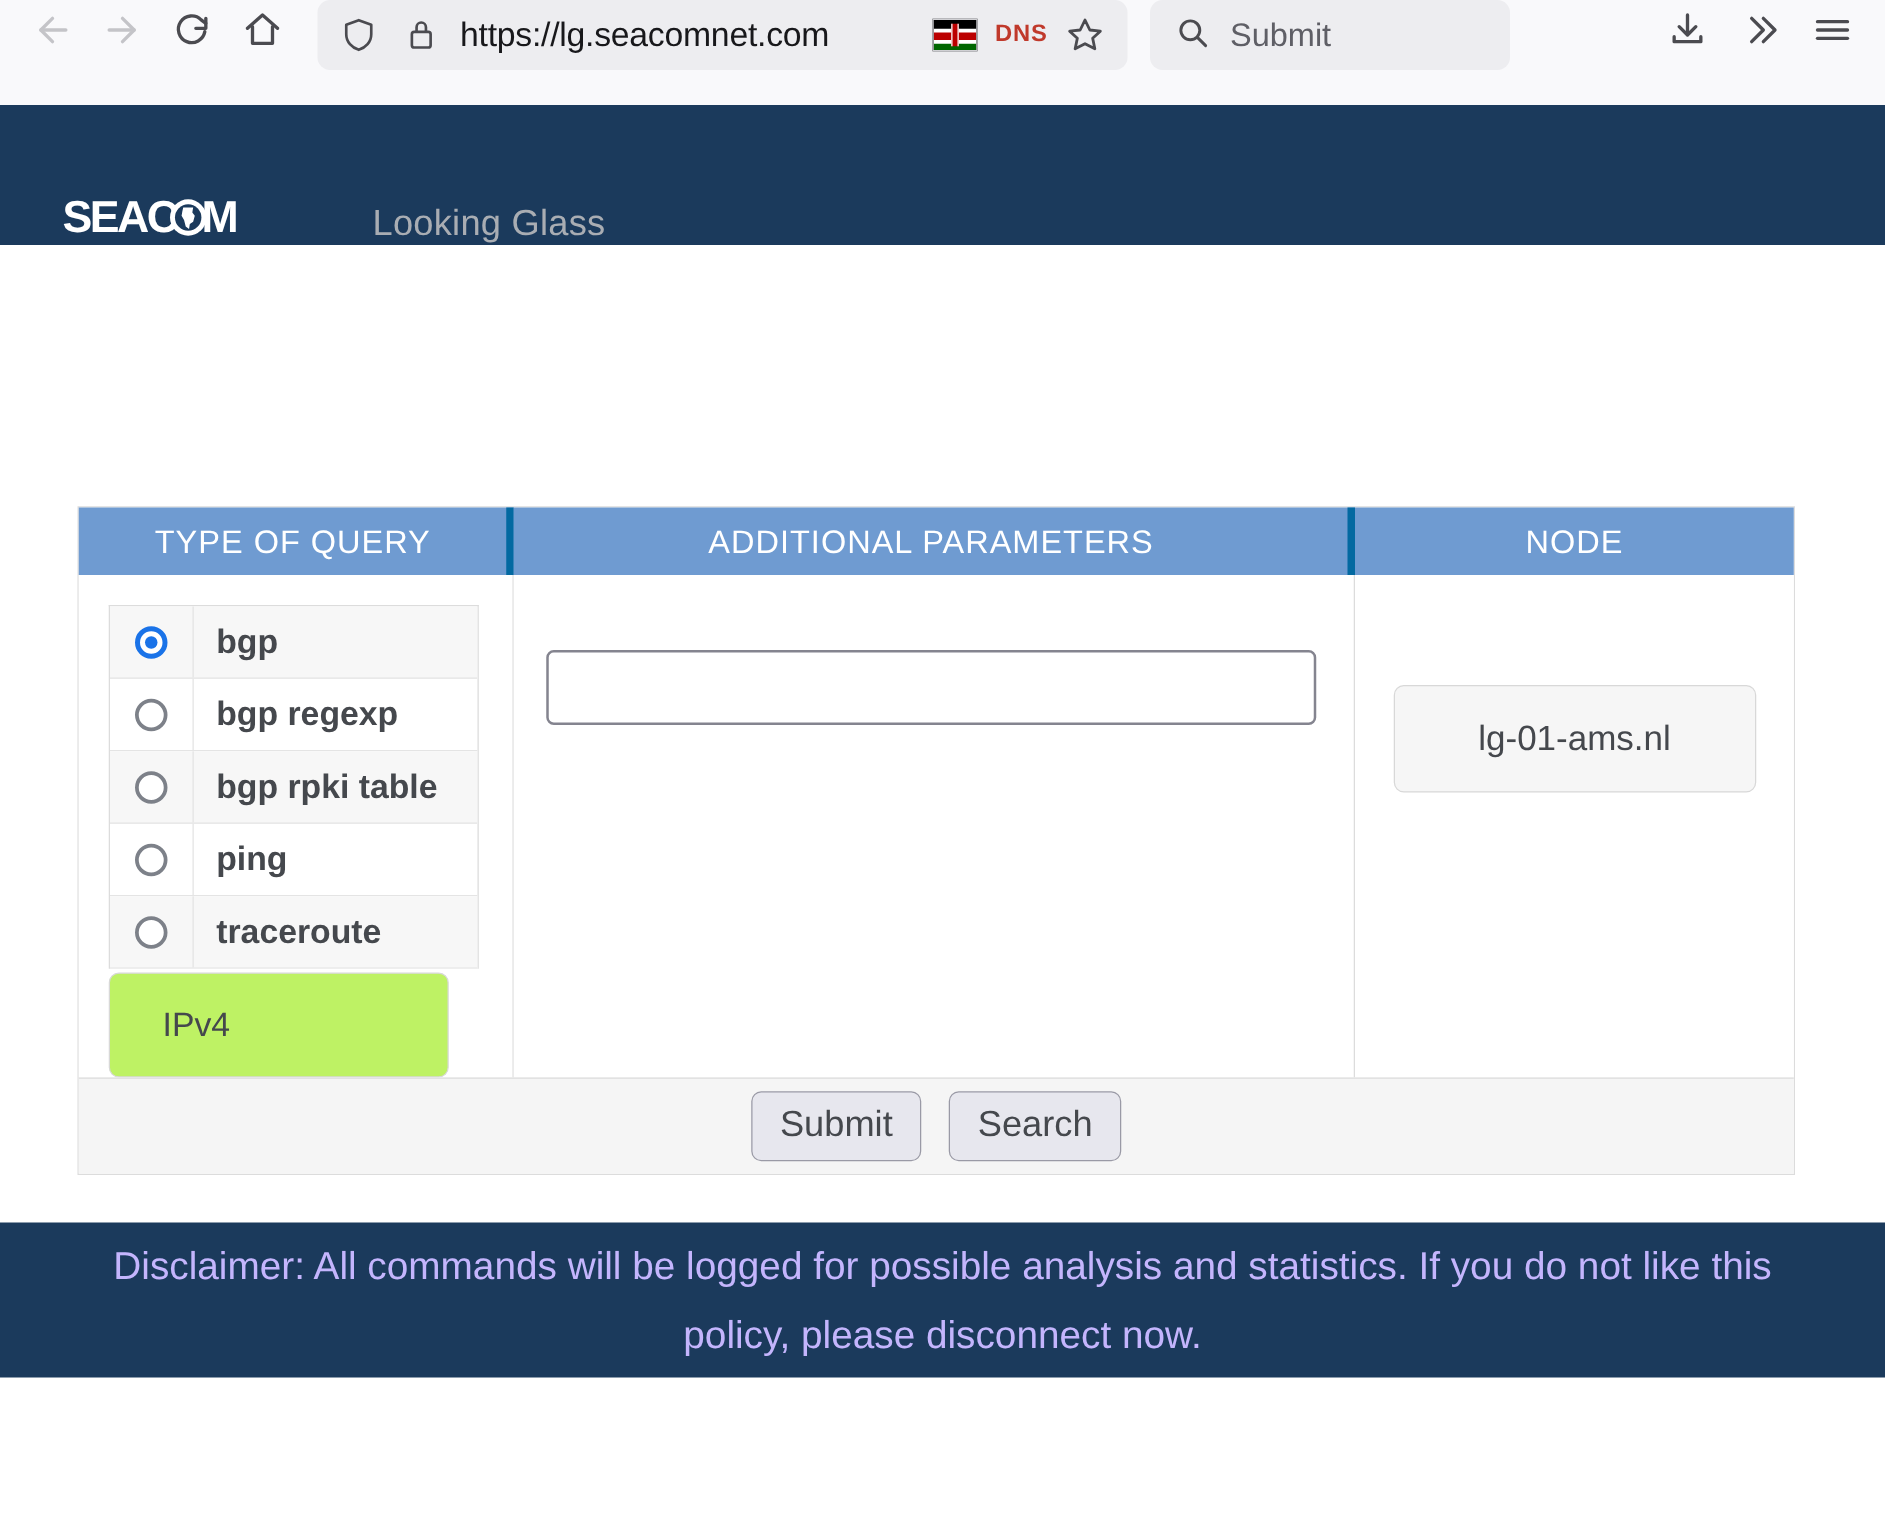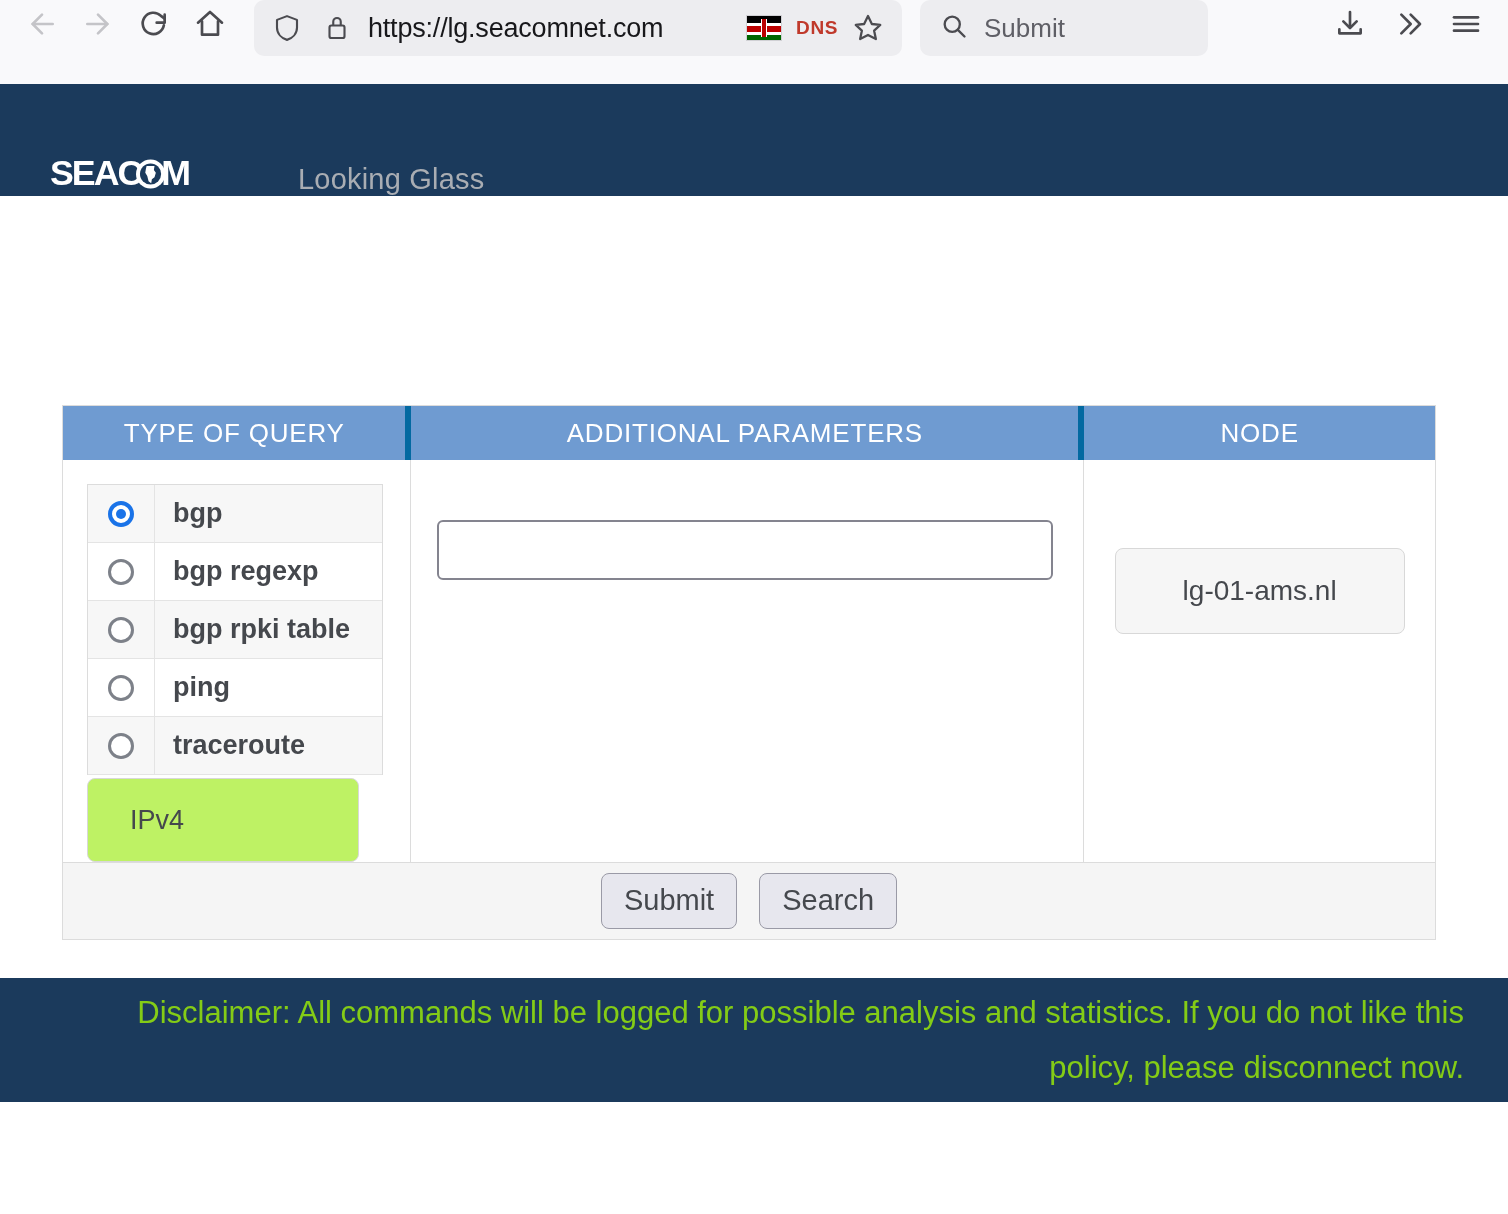--- a/index.html
+++ b/index.html
@@ -291,25 +291,25 @@
     cursor: pointer;
     line-height: 1.15;
   }
 
   
   .disclaimer {
     position: absolute;
     left: 0; right: 0; bottom: 0;
     height: 124px;
     background: #1b3a5c;
-    color: #84cc16;
+    color: #c4b5fd;
     display: flex;
     align-items: center;
     justify-content: center;
-    text-align: right;
+    text-align: center;
     font-size: 31px;
     line-height: 1.78;
     padding: 0 44px;
     box-sizing: border-box;
   }
 </style>
 </head>
 <body>
 
 <div class="browser-bar">

